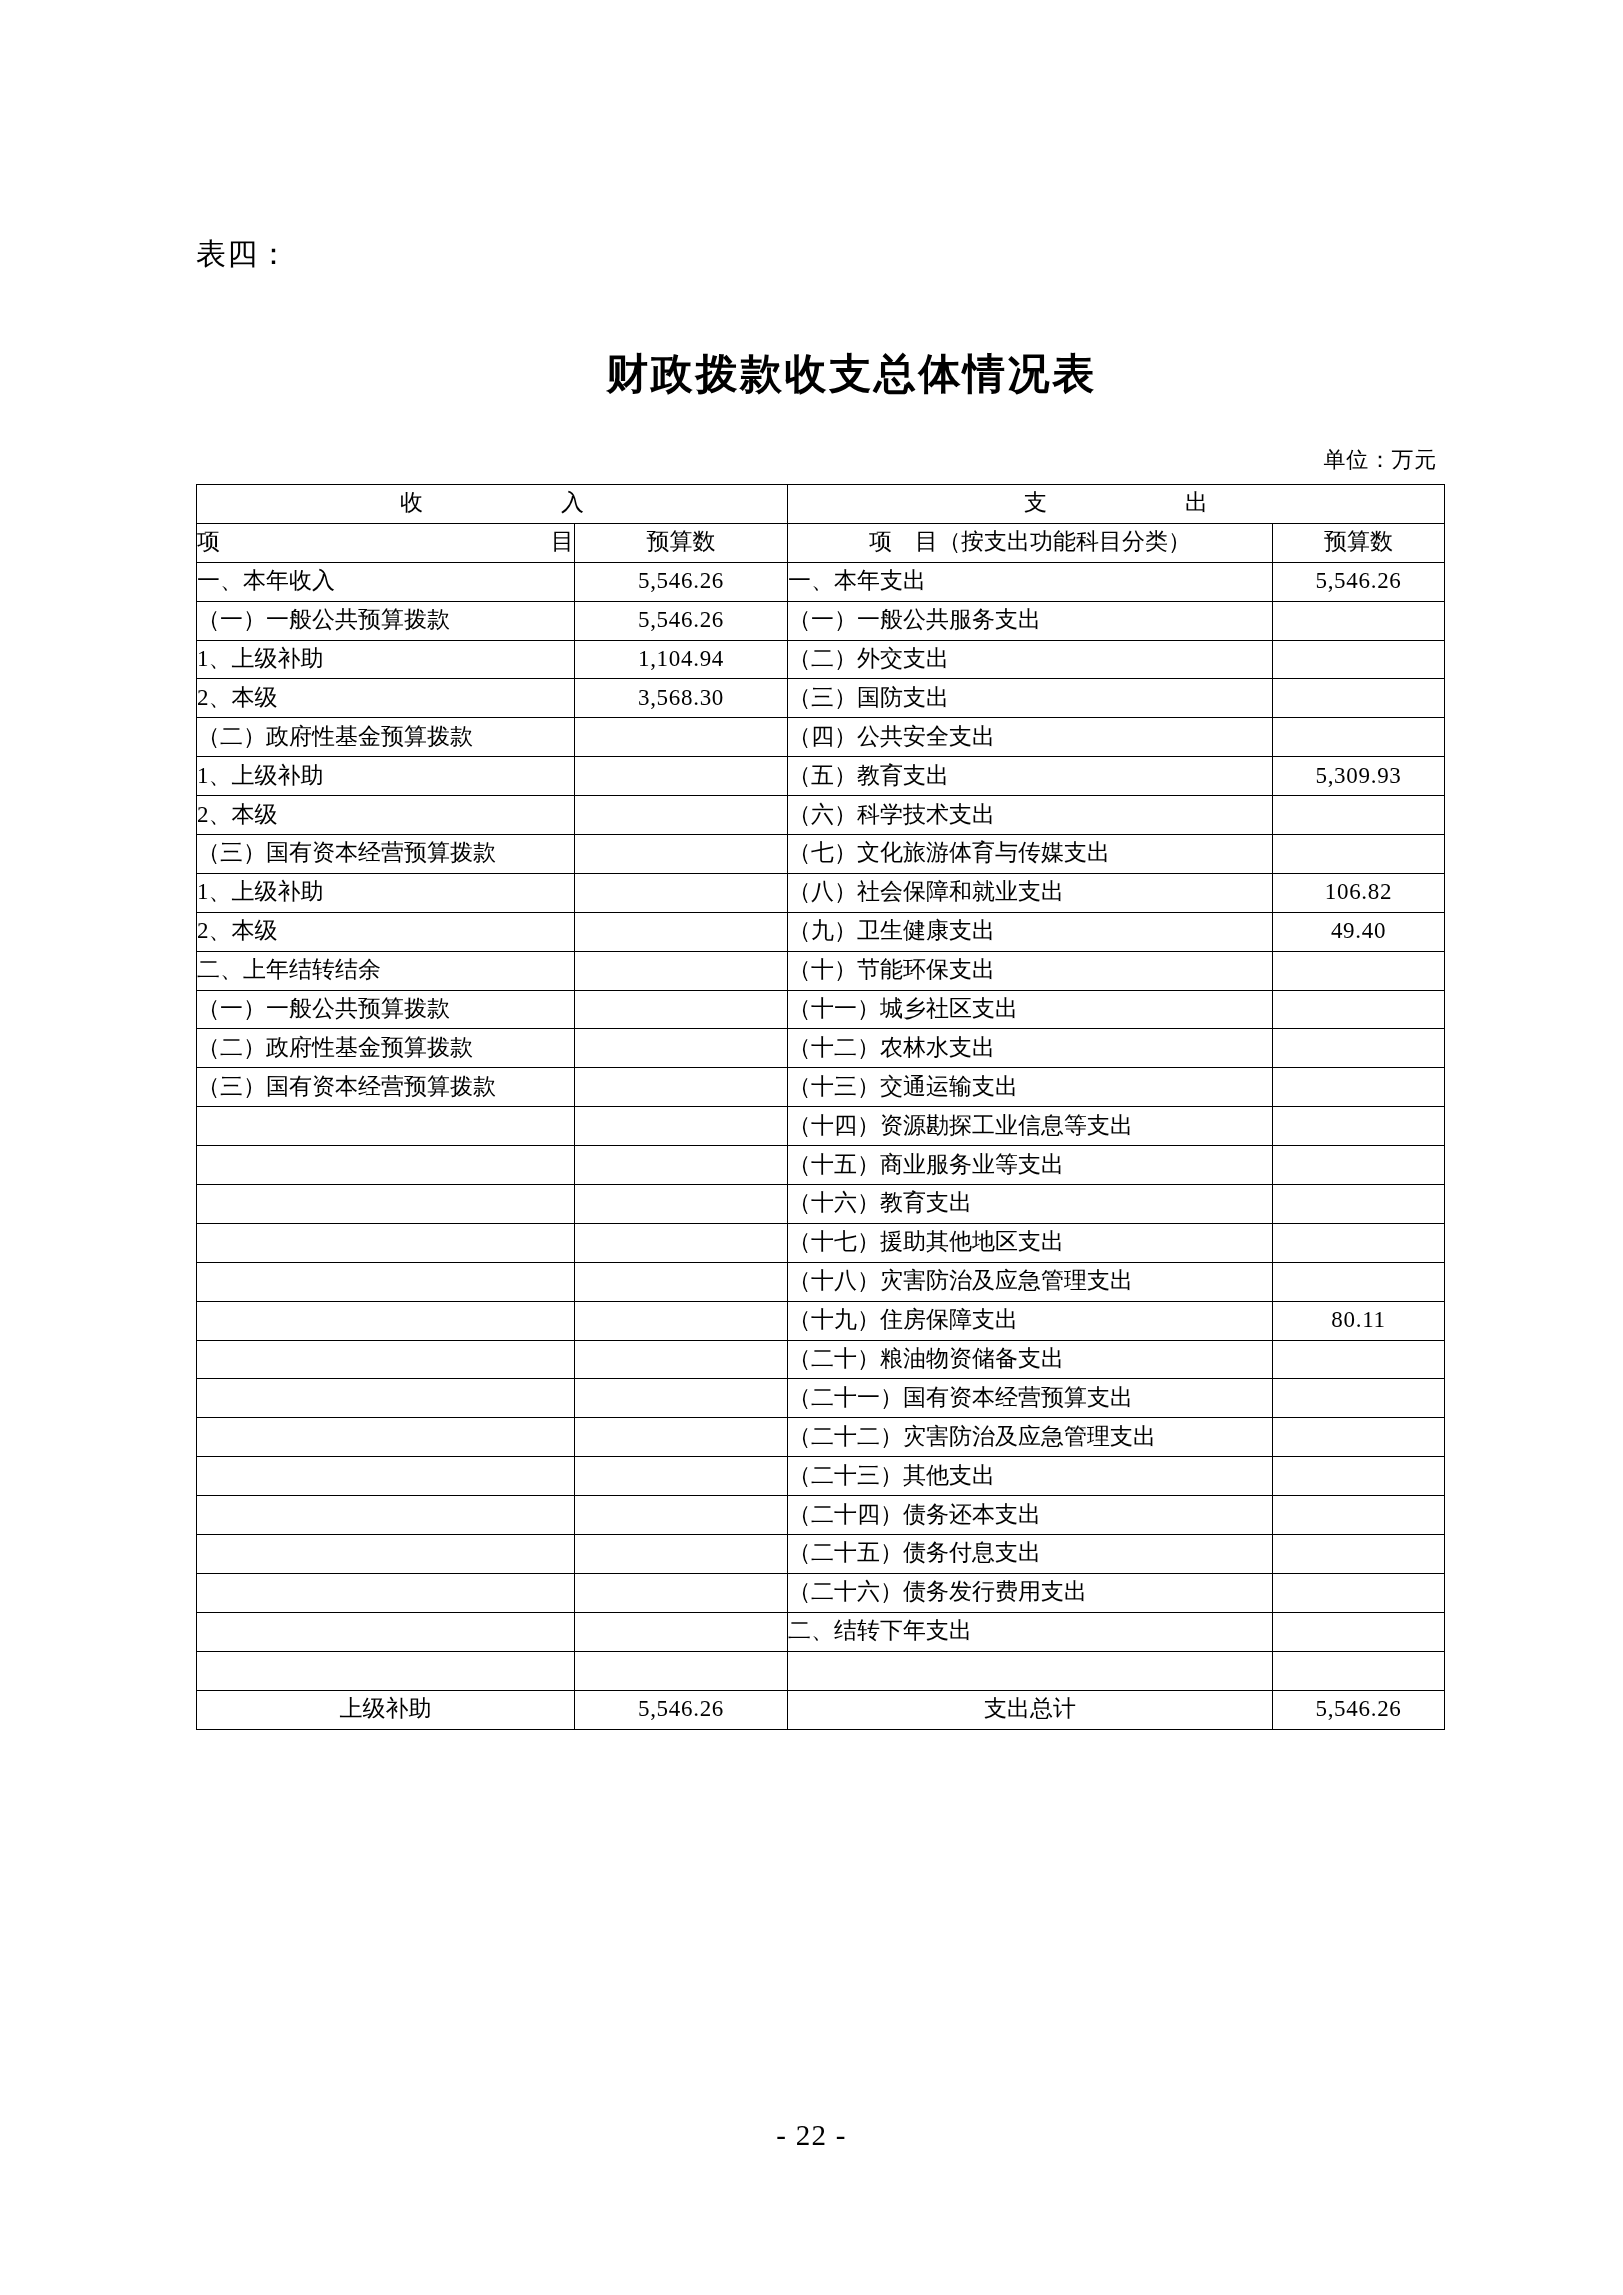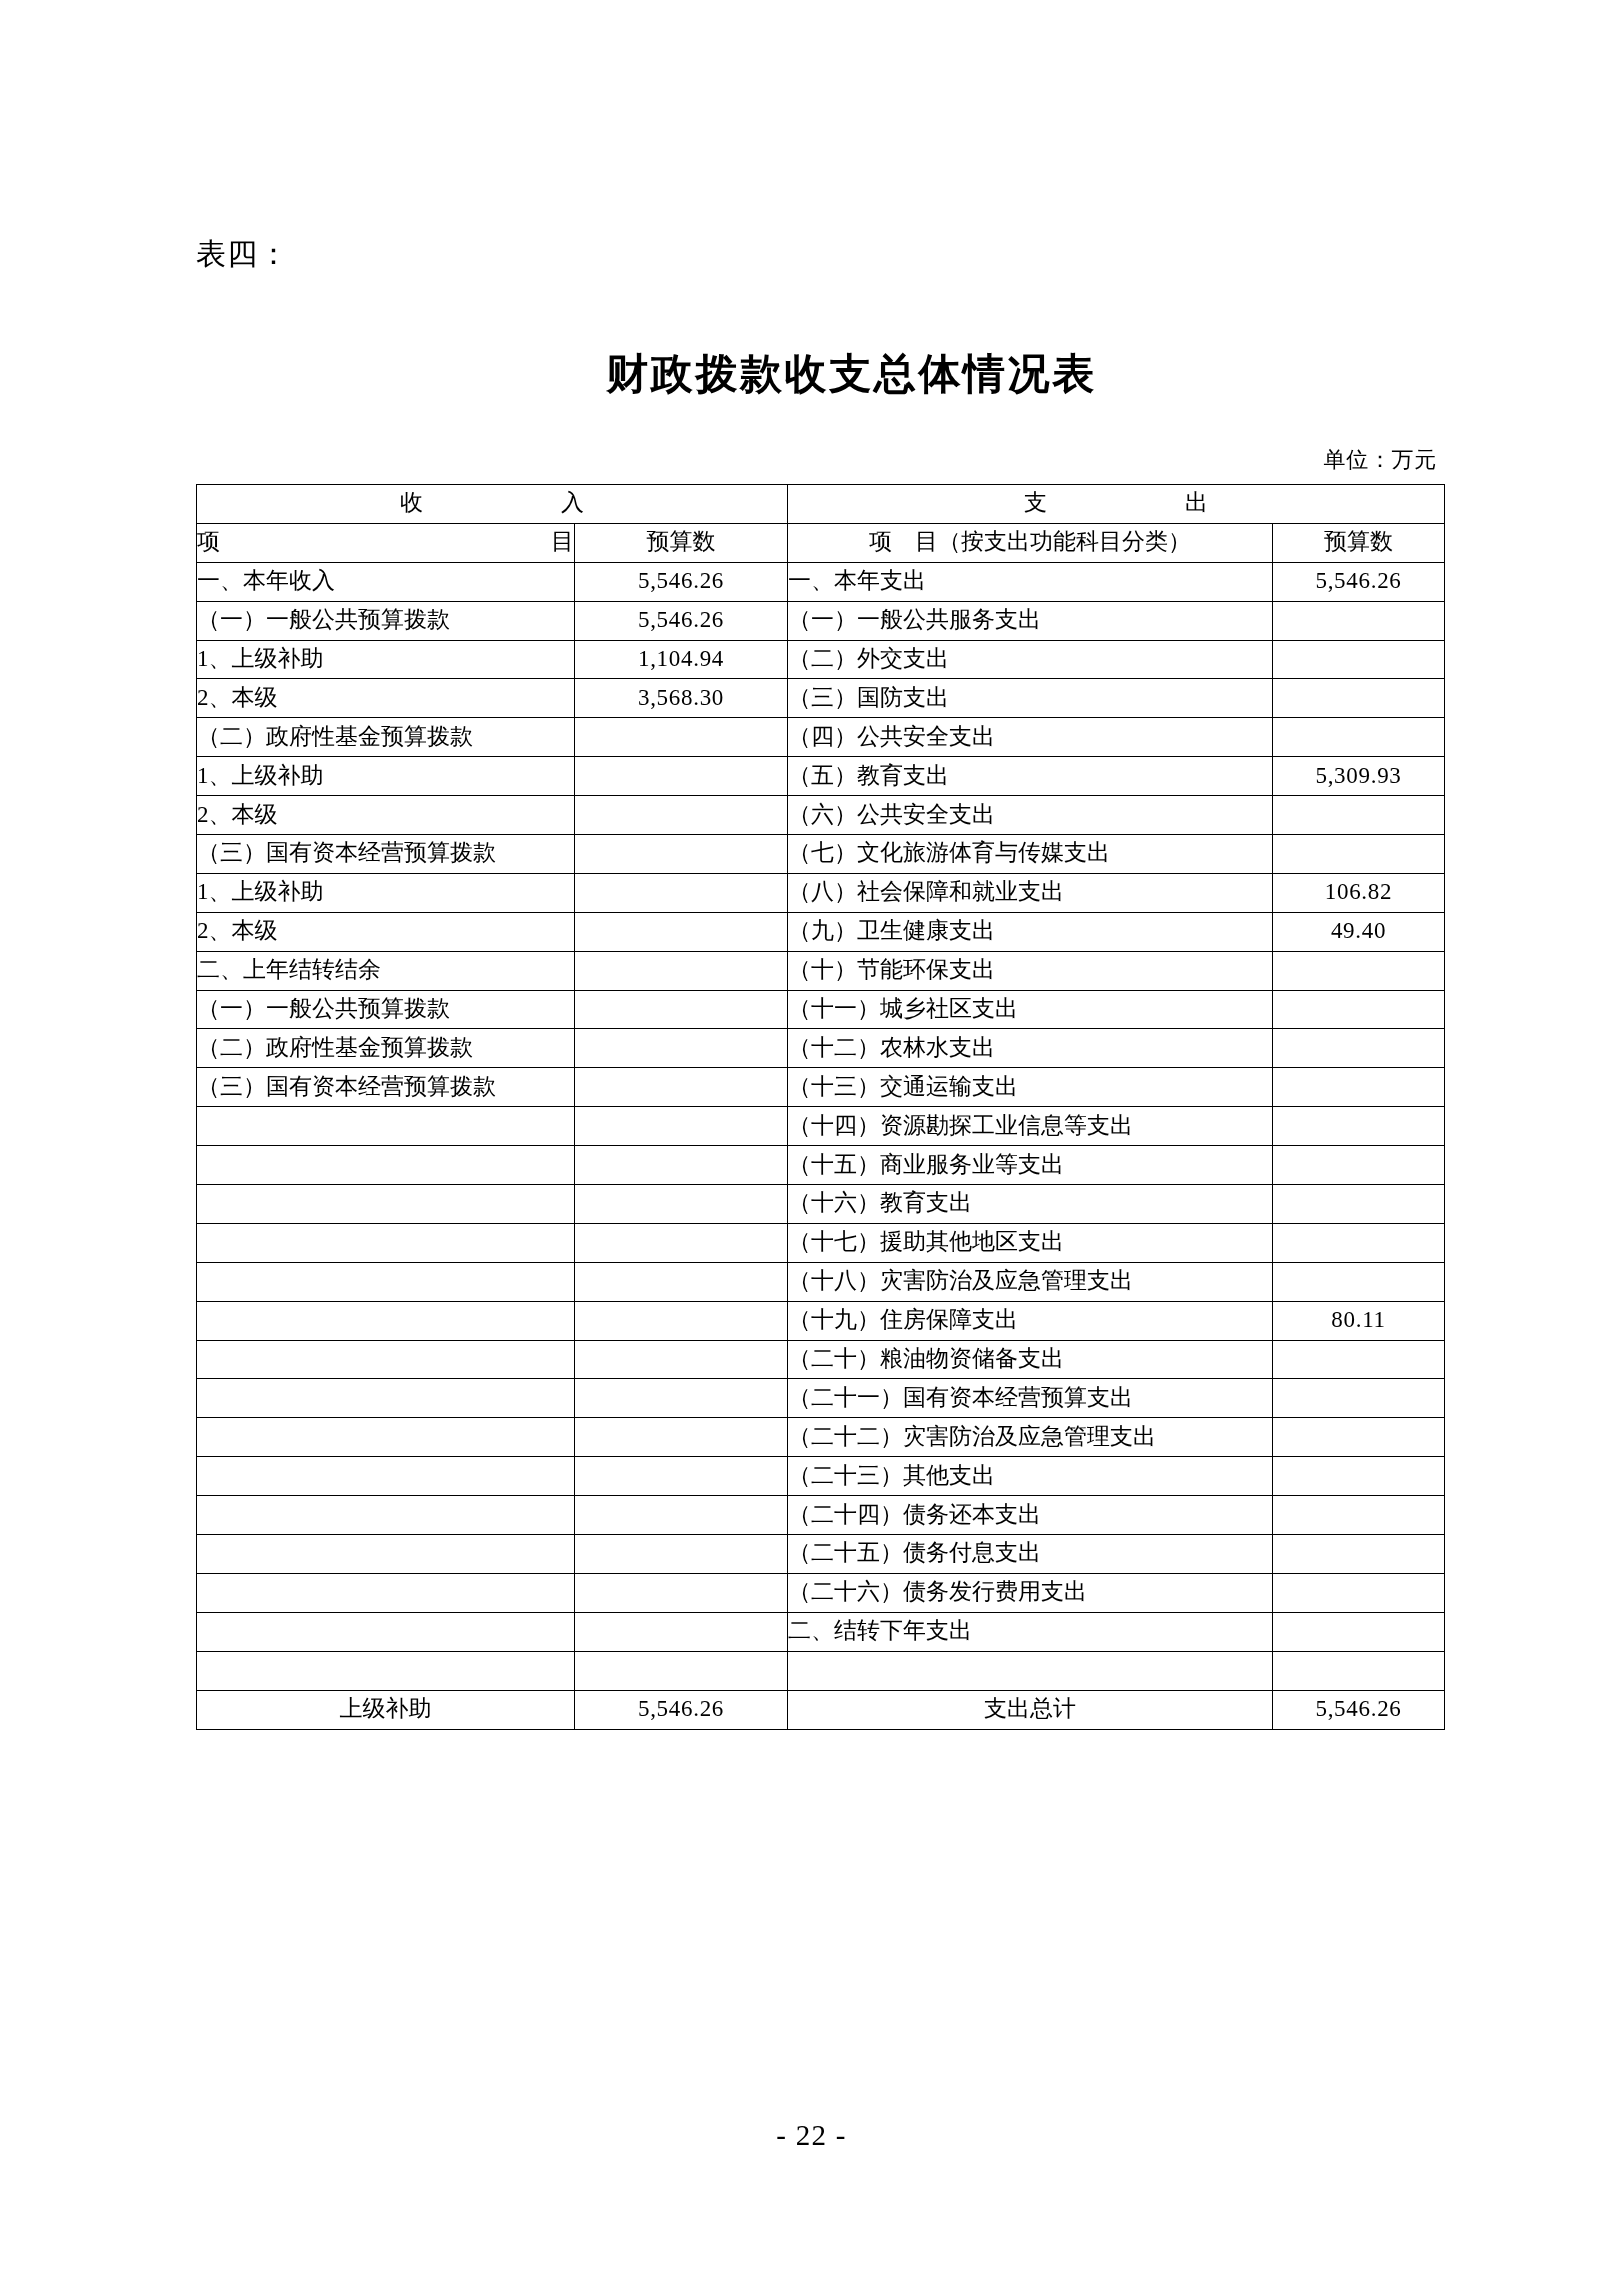--- a/index.html
+++ b/index.html
@@ -174,21 +174,21 @@
         </tr>
         <tr>
           <td class="item-l2">1、上级补助</td>
           <td class="num"></td>
           <td class="item-l1">（五）教育支出</td>
           <td class="num">5,309.93</td>
         </tr>
         <tr>
           <td class="item-l2">2、本级</td>
           <td class="num"></td>
-          <td class="item-l1">（六）公共安全支出</td>
+          <td class="item-l1">（六）科学技术支出</td>
           <td class="num"></td>
         </tr>
         <tr>
           <td class="item-l1">（三）国有资本经营预算拨款</td>
           <td class="num"></td>
           <td class="item-l1">（七）文化旅游体育与传媒支出</td>
           <td class="num"></td>
         </tr>
         <tr>
           <td class="item-l2">1、上级补助</td>

